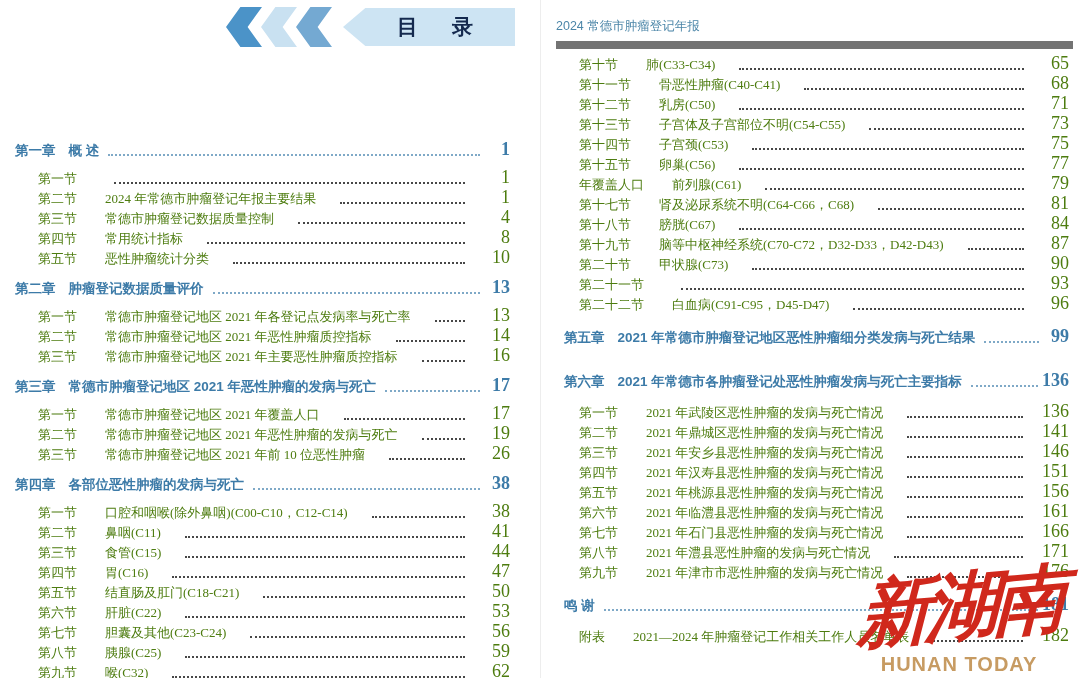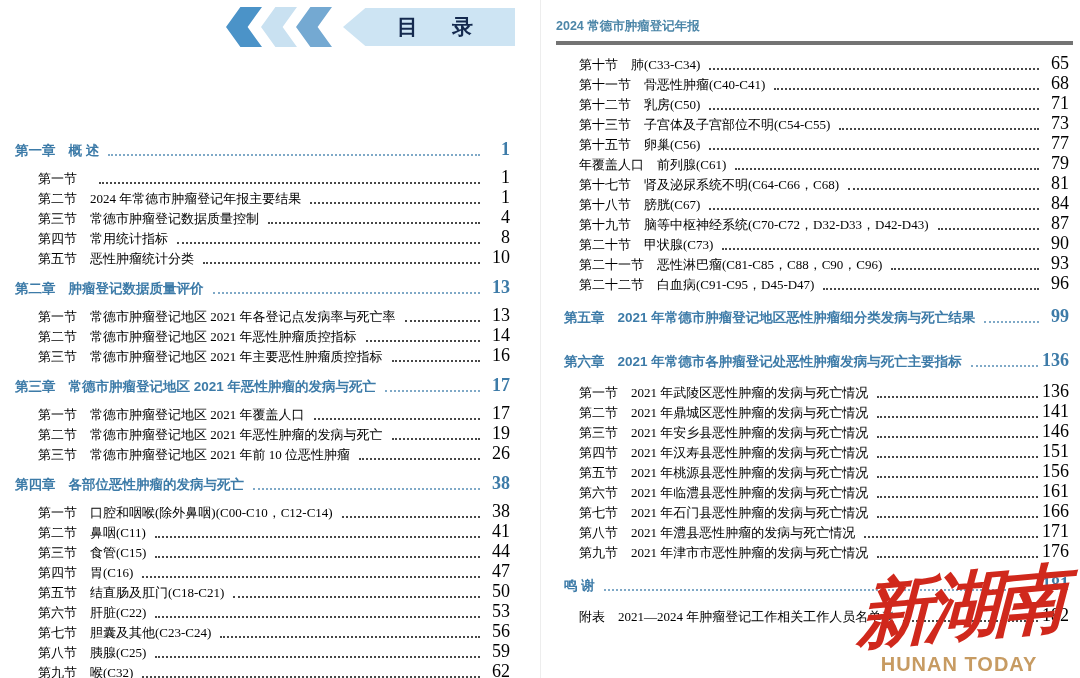--- a/index.html
+++ b/index.html
@@ -38,39 +38,39 @@
   .banner .banner-text {
     font-family: "Liberation Sans", "DejaVu Sans", sans-serif;
     font-weight: bold; font-size: 21px; color: #14294e;
     letter-spacing: 14px; padding-left: 26px; white-space: pre;
   }
 
   
   .running-header {
     position: absolute; top: 18px; left: 15px; right: 8px;
     font-family: "Liberation Sans", "DejaVu Sans", sans-serif;
-    font-size: 12.5px; font-weight: bold; color: #4c86a8;
+    font-size: 12.5px; font-weight: normal; color: #4c86a8;
     padding-bottom: 6px;
-    border-bottom: 4px solid #737373;
+    border-bottom: 8px solid #737373;
   }
 
   
   .toc-list {
     position: absolute; display: flex; flex-direction: column;
   }
   #toc-left  { top: 130px; left: 15px;  right: 30px; }
   #toc-right { top: 54px;  left: 15px;  right: 12px; }
 
   .row {
     display: flex; align-items: flex-end;
     height: 20px; flex: none; white-space: nowrap;
   }
   .row.section {
     padding-left: 23px;
-    font-size: 13px; color: #000000;
+    font-size: 13px; color: #4d7c0f; gap: 15px;
   }
   .row.chapter {
     font-family: "Liberation Sans", "DejaVu Sans", sans-serif;
     font-weight: bold; font-size: 13.5px;
     color: var(--chapter-blue, #3d7ba8);
   }
   #toc-left  .row.chapter { margin: 10px 0 8px 0; }
   #toc-right .row.chapter { margin: 13px 0 11px 8px; }
 
   .lbl   { margin-right: 13px; flex: none; }
@@ -288,20 +288,26 @@
         <span class="leader"></span>
         <span class="pg">71</span>
       </div>
       <div class="row section">
         <span class="lbl">第十三节</span>
         <span class="ttl">子宫体及子宫部位不明(C54-C55)</span>
         <span class="leader"></span>
         <span class="pg">73</span>
       </div>
       <div class="row section">
+        <span class="lbl">第十四节</span>
+        <span class="ttl">子宫颈(C53)</span>
+        <span class="leader"></span>
+        <span class="pg">75</span>
+      </div>
+      <div class="row section">
         <span class="lbl">第十五节</span>
         <span class="ttl">卵巢(C56)</span>
         <span class="leader"></span>
         <span class="pg">77</span>
       </div>
       <div class="row section">
         <span class="lbl">年覆盖人口</span>
         <span class="ttl">前列腺(C61)</span>
         <span class="leader"></span>
         <span class="pg">79</span>
@@ -325,21 +331,20 @@
         <span class="pg">87</span>
       </div>
       <div class="row section">
         <span class="lbl">第二十节</span>
         <span class="ttl">甲状腺(C73)</span>
         <span class="leader"></span>
         <span class="pg">90</span>
       </div>
       <div class="row section">
         <span class="lbl">第二十一节</span>
-        <span class="ttl">恶性淋巴瘤(C81-C85，C88，C90，C96)</span>
         <span class="leader"></span>
         <span class="pg">93</span>
       </div>
       <div class="row section">
         <span class="lbl">第二十二节</span>
         <span class="ttl">白血病(C91-C95，D45-D47)</span>
         <span class="leader"></span>
         <span class="pg">96</span>
       </div>
       <div class="row chapter">

